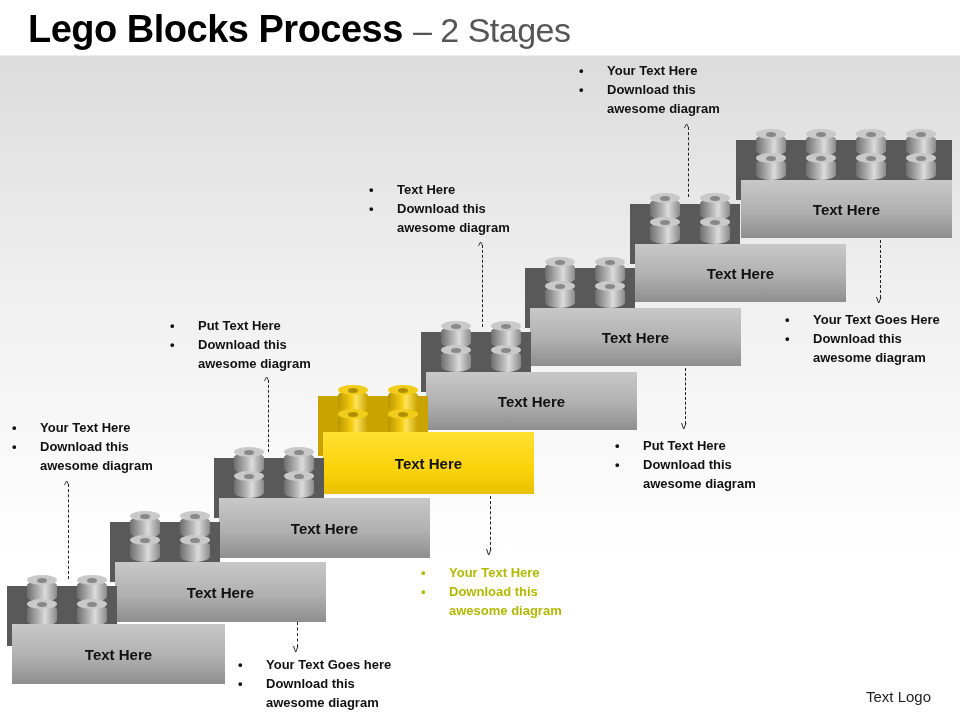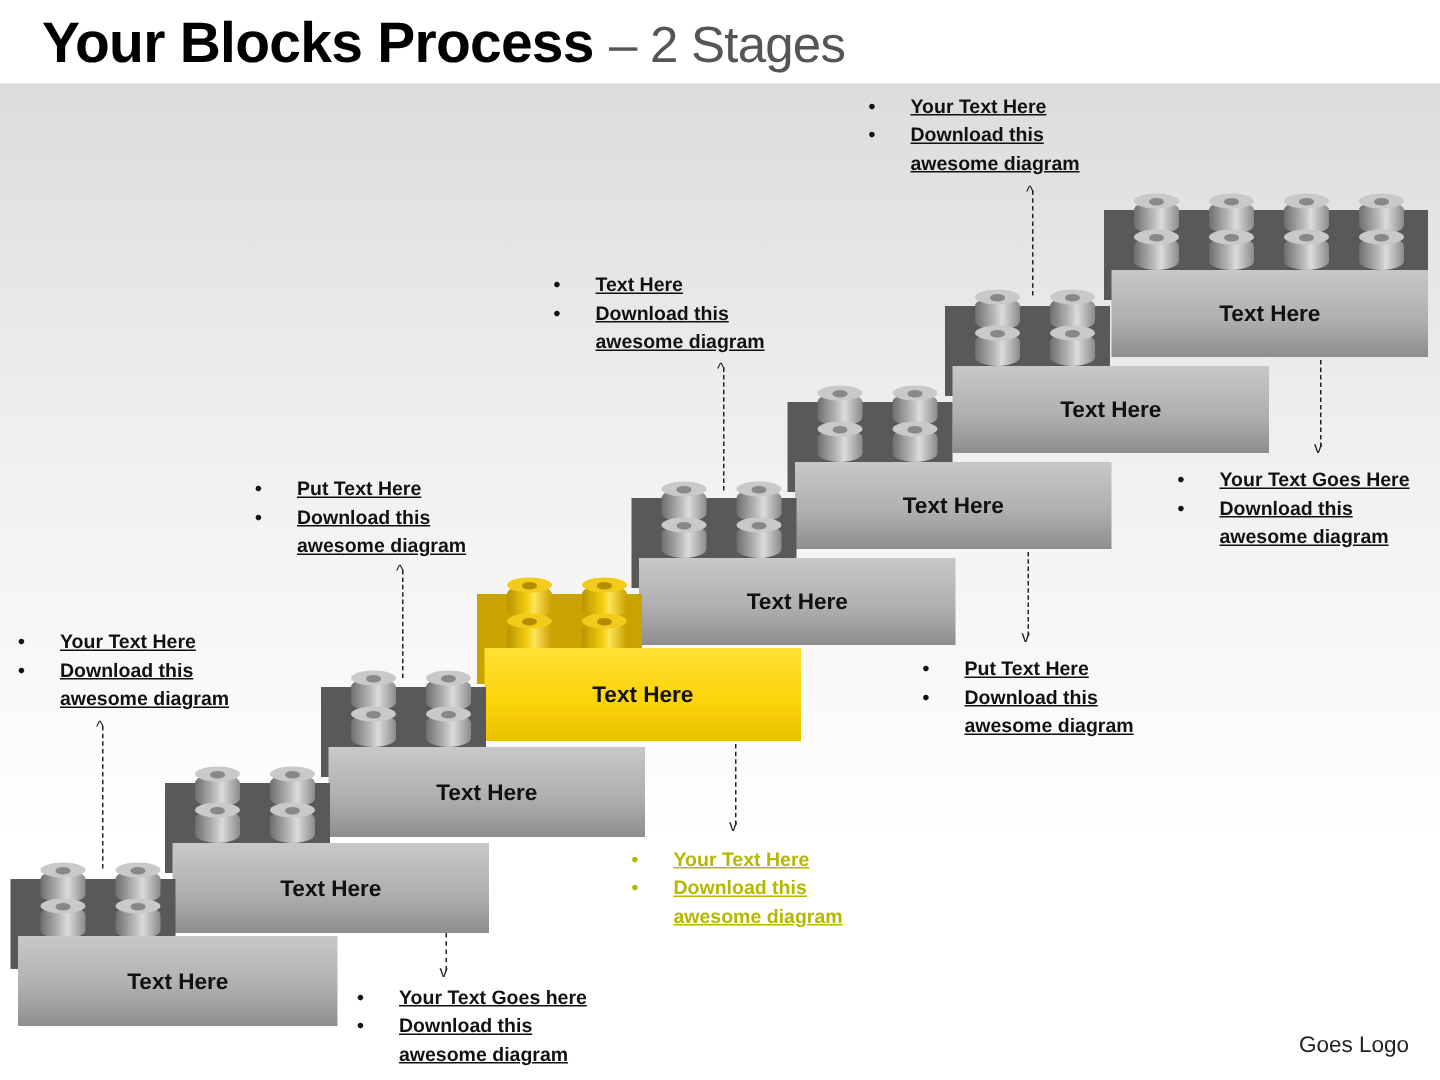--- a/index.html
+++ b/index.html
@@ -17,33 +17,33 @@
   .block.gold .face{background:linear-gradient(to bottom,#ffe033 0%,#fbd30a 60%,#e9c000 100%);}
   .stud{position:absolute;width:30px;height:22px;border-radius:50%/6px;
     background:linear-gradient(to right,#6e6e6e 0%,#bdbdbd 45%,#dcdcdc 60%,#8a8a8a 100%);}
   .stud::before{content:"";position:absolute;left:0;top:-5px;width:30px;height:10px;border-radius:50%;background:#c9c9c9;}
   .stud::after{content:"";position:absolute;left:10px;top:-2px;width:10px;height:5px;border-radius:50%;background:#888;}
   .gold .stud{background:linear-gradient(to right,#b89500 0%,#f5cc10 45%,#ffe45a 60%,#c9a100 100%);}
   .gold .stud::before{background:#f2cc1a;}
   .gold .stud::after{background:#b08e00;}
   .note{position:absolute;font-size:13px;font-weight:bold;color:#111;line-height:19px;}
   .note ul{margin:0;padding:0;list-style:none;}
-  .note li{position:relative;padding-left:30px;text-decoration:underline;}
+  .note li{position:relative;padding-left:30px;}
   .note li::before{content:"•";position:absolute;left:2px;}
   .note li.cont::before{content:"";}
   .note.gold-text{color:#b5b800;}
   .arrow{position:absolute;width:0;border-left:1px dashed #222;}
   .arrow .head{position:absolute;left:-5px;font-size:11px;color:#222;line-height:10px;}
   .logo{position:absolute;left:866px;top:688px;font-size:15px;color:#222;}
 </style>
 </head>
 <body>
 
 <div class="title">
-  <span>Your Blocks Process</span>
+  <span>Lego Blocks Process</span>
   <span class="sub">– 2 Stages</span>
 </div>
 
 <div class="block" style="left:736px;top:128px;width:216px;height:112px;z-index:1;">
   <div class="top" style="width:216px;height:60px;top:12px;"></div>
   <div class="stud" style="left:20px;top:6px"></div>
     <div class="stud" style="left:70px;top:6px"></div>
     <div class="stud" style="left:120px;top:6px"></div>
     <div class="stud" style="left:170px;top:6px"></div>
   <div class="stud" style="left:20px;top:30px"></div>
@@ -191,13 +191,13 @@
     </ul>
 </div>
 <div class="note" style="left:783px;top:310px;">
   <ul>
       <li>Your Text Goes Here</li>
       <li>Download this</li>
       <li class="cont">awesome diagram</li>
     </ul>
 </div>
 
-<div class="logo">Goes Logo</div>
+<div class="logo">Text Logo</div>
 
 </body></html>

